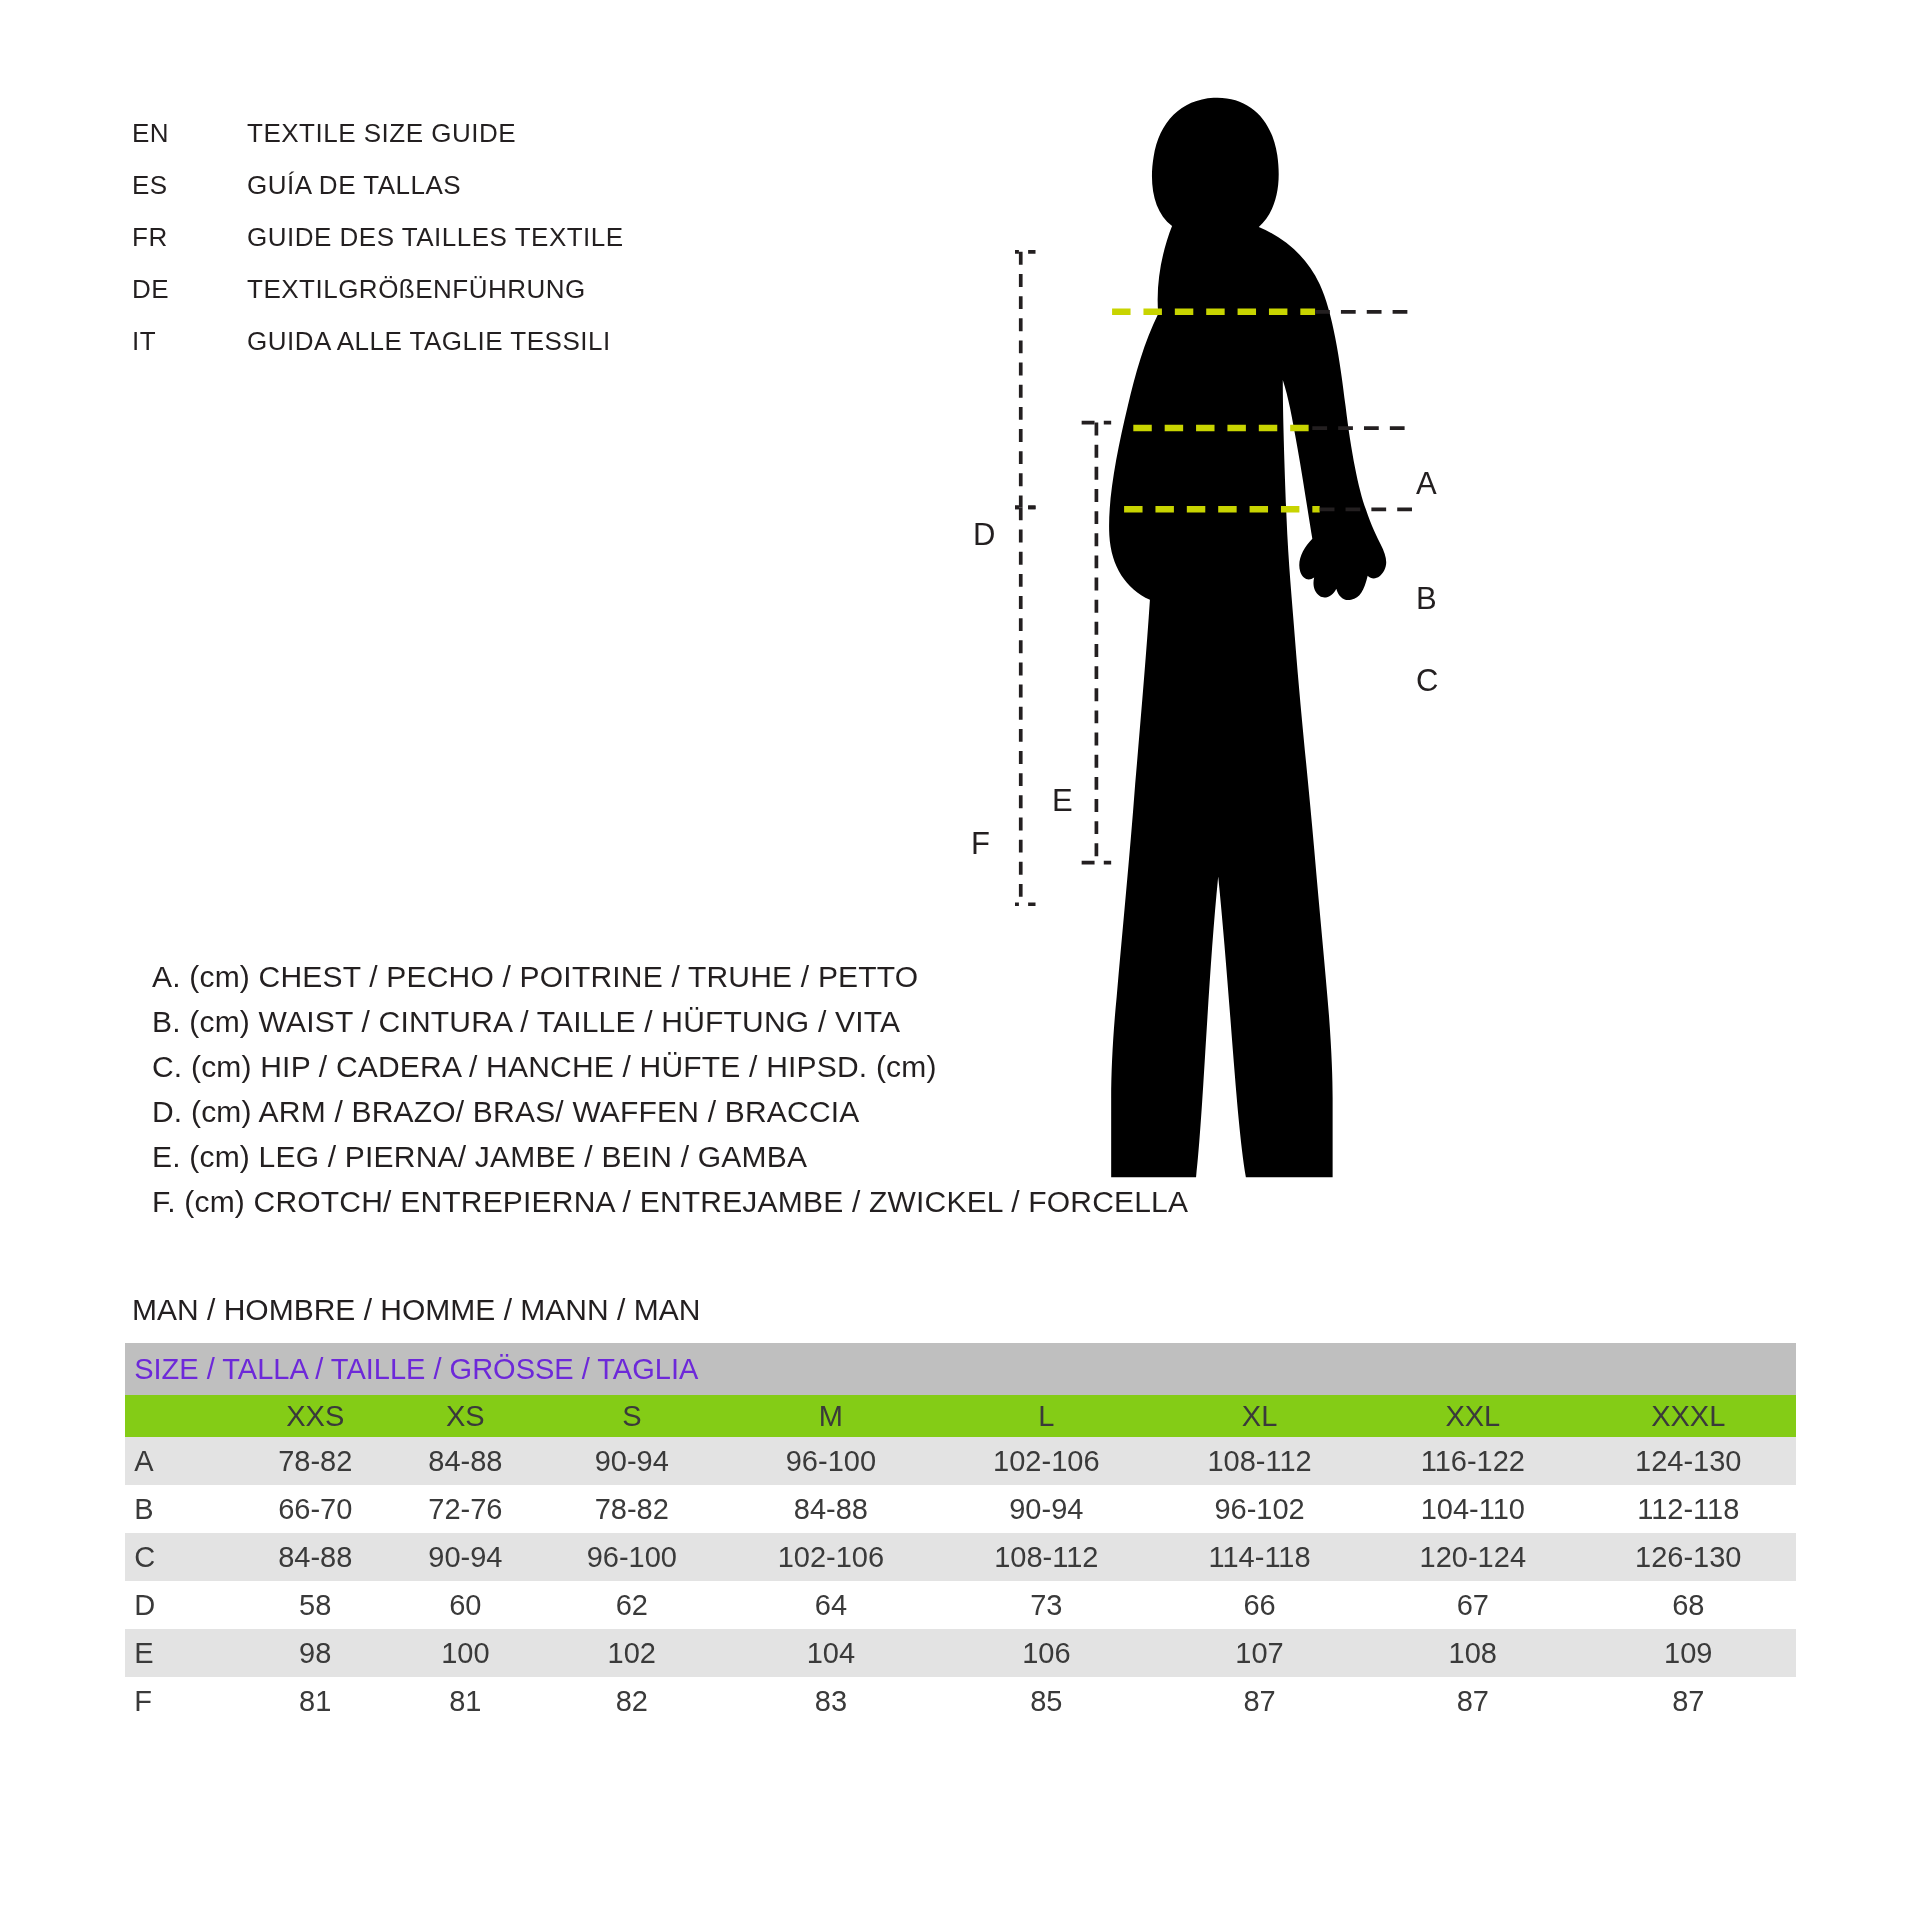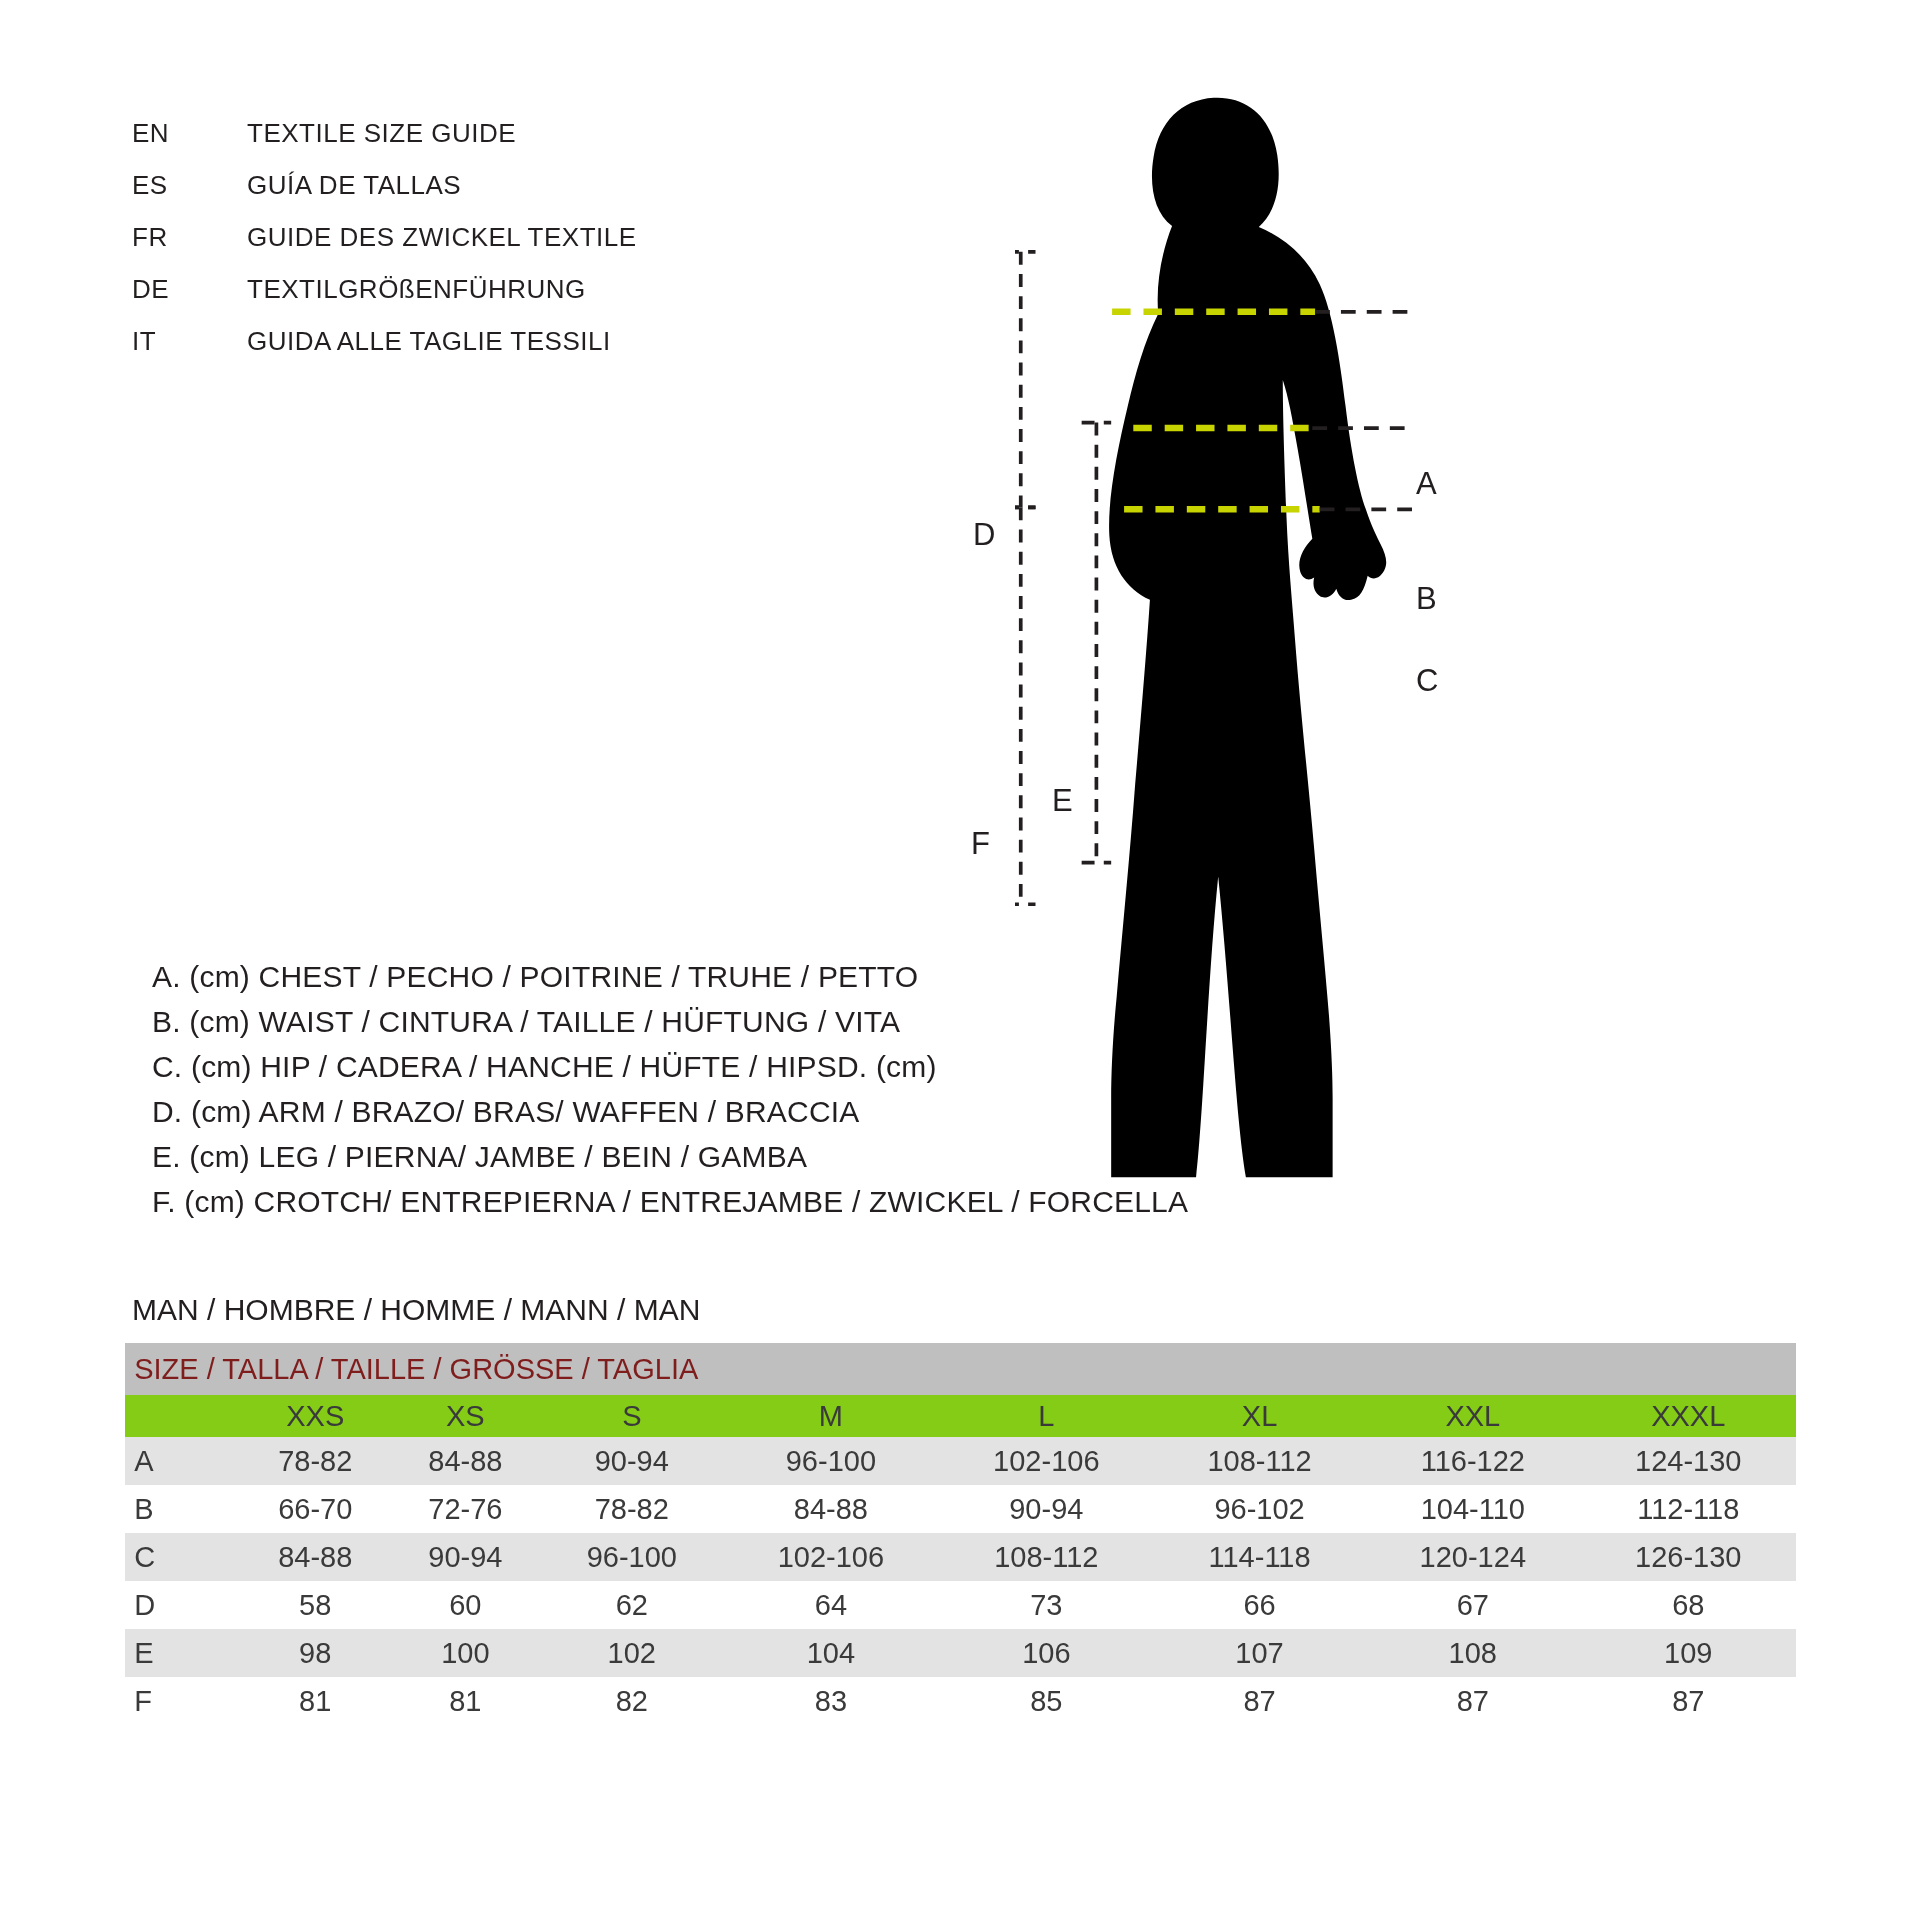--- a/index.html
+++ b/index.html
@@ -81,21 +81,21 @@
     width: 106px;
   }
   #size-table tr.shaded td { background: #e3e3e3; }
   #size-table tr.plain td  { background: #ffffff; }
   #size-table tr.header-band td {
     background: #bfbfbf;
     text-align: left;
     padding-left: 9.2px;
     height: 52px;
     font-size: 29px;
-    color: #7f1d1d;
+    color: #6d28d9;
   }
   #size-table tr.sizes td { background: #84cc16; height: 42px; }
 
   
   #figure-area {
     position: absolute;
     left: 1015px;
     top: 83px;
     width: 877px;
     height: 1218px;
@@ -114,21 +114,21 @@
   <div class="lang-row">
     <span class="lang-code">EN</span>
     <span class="lang-title">TEXTILE SIZE GUIDE</span>
   </div>
   <div class="lang-row">
     <span class="lang-code">ES</span>
     <span class="lang-title">GUÍA DE TALLAS</span>
   </div>
   <div class="lang-row">
     <span class="lang-code">FR</span>
-    <span class="lang-title">GUIDE DES ZWICKEL TEXTILE</span>
+    <span class="lang-title">GUIDE DES TAILLES TEXTILE</span>
   </div>
   <div class="lang-row">
     <span class="lang-code">DE</span>
     <span class="lang-title">TEXTILGRÖßENFÜHRUNG</span>
   </div>
   <div class="lang-row">
     <span class="lang-code">IT</span>
     <span class="lang-title">GUIDA ALLE TAGLIE TESSILI</span>
   </div>
 </div>

